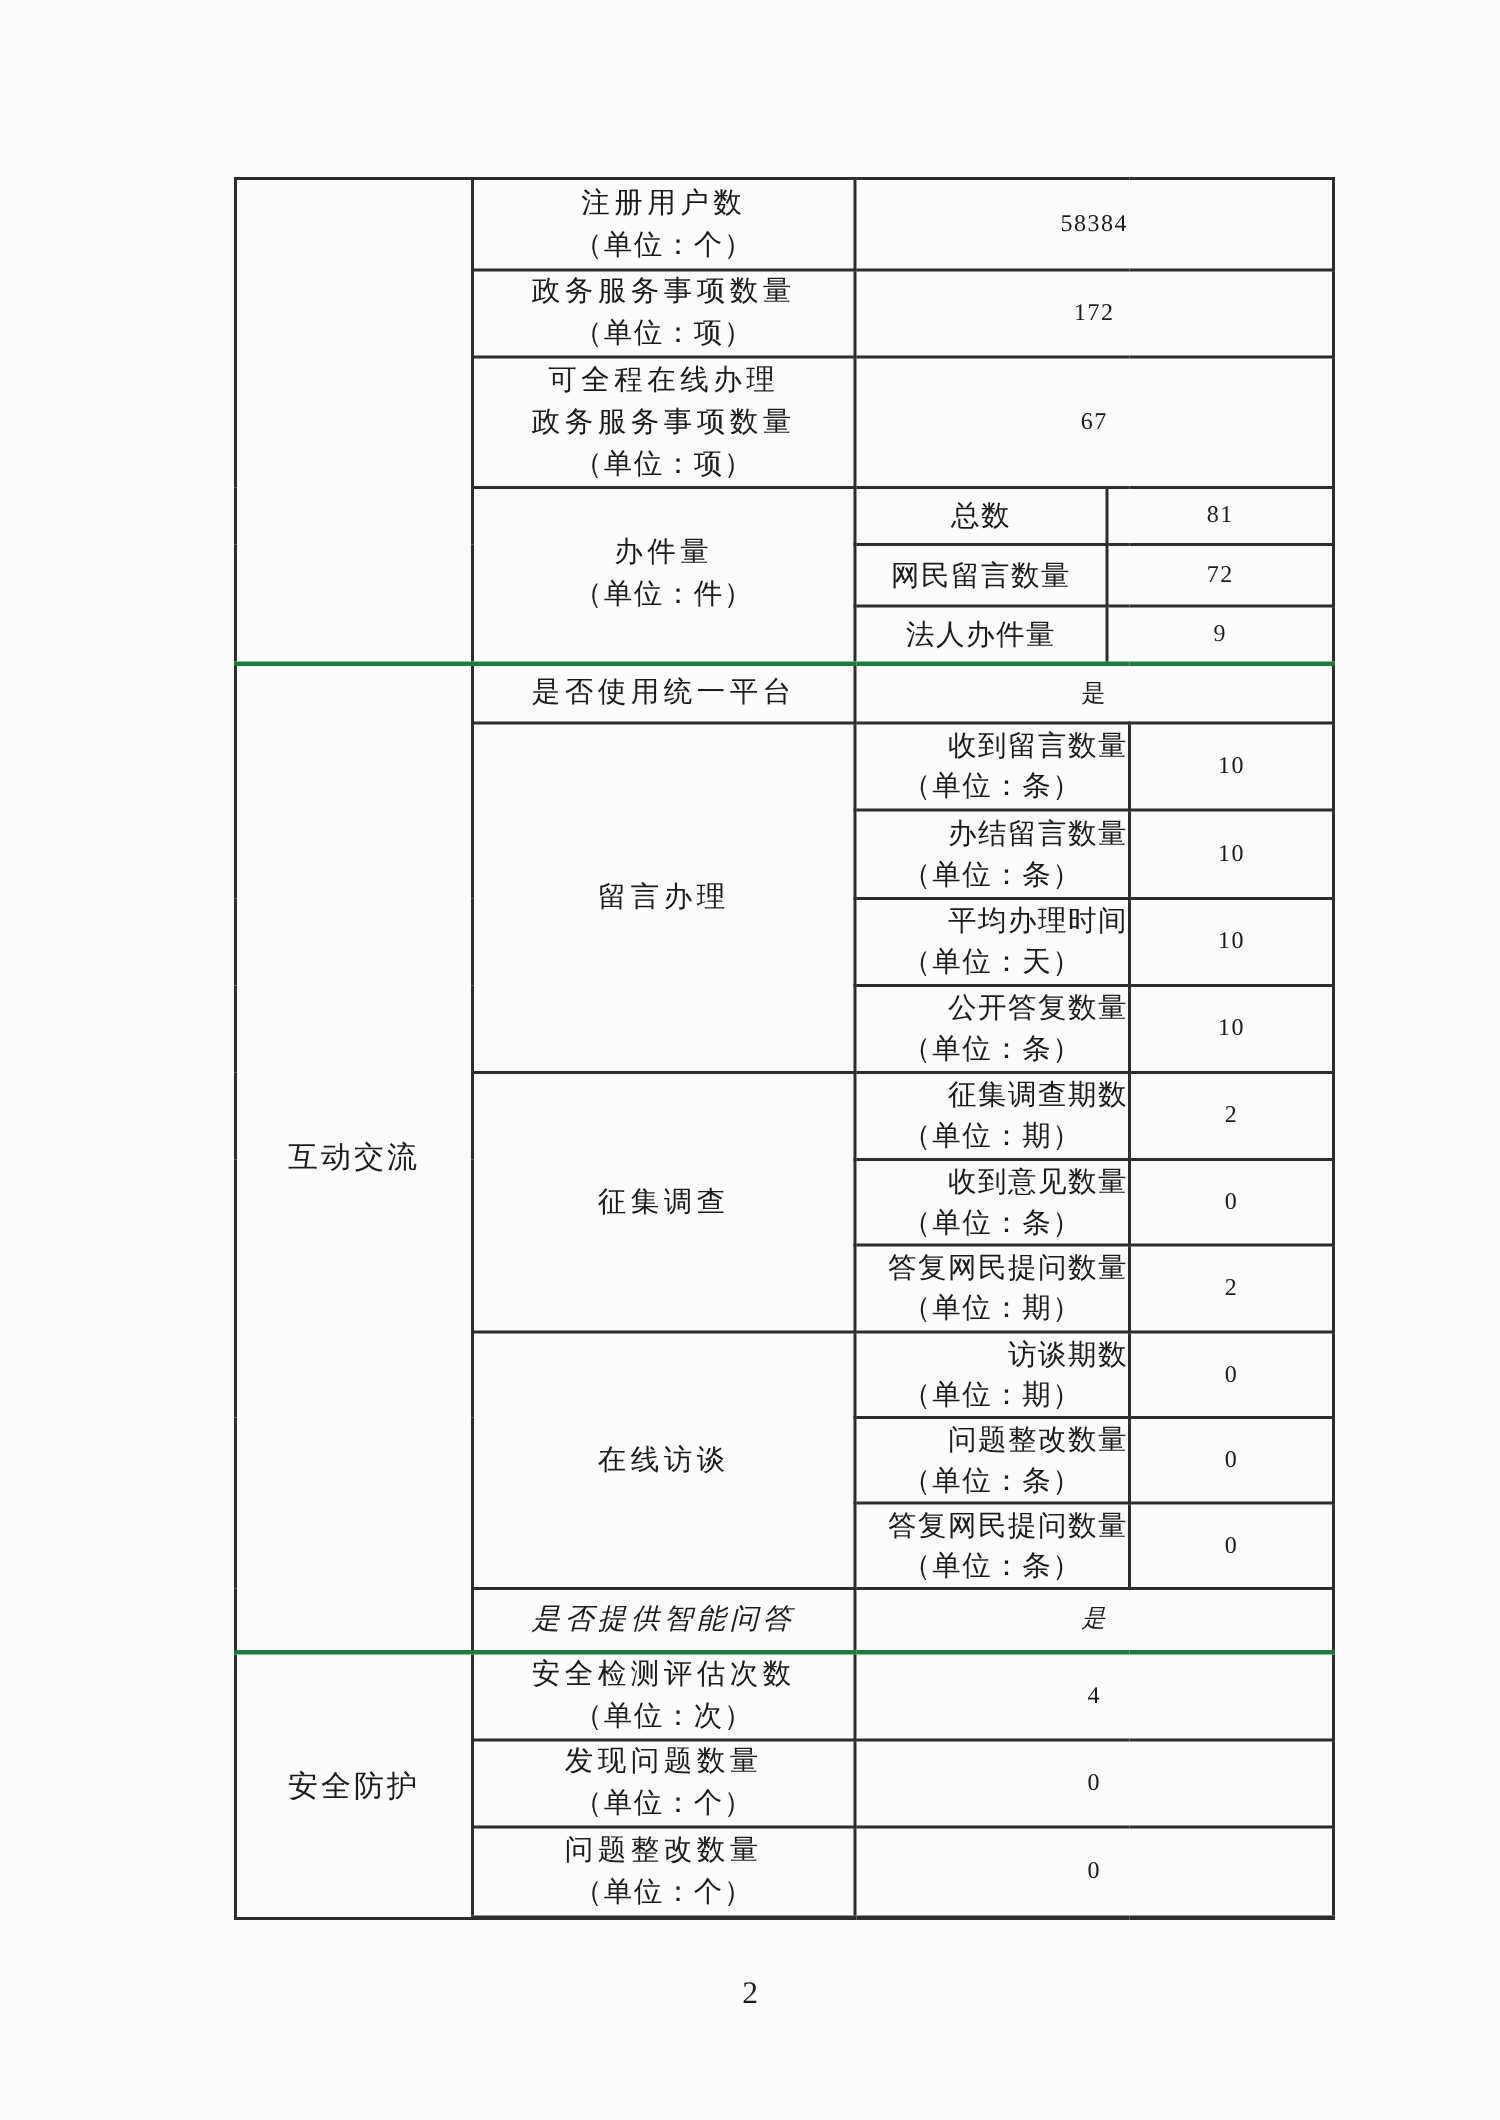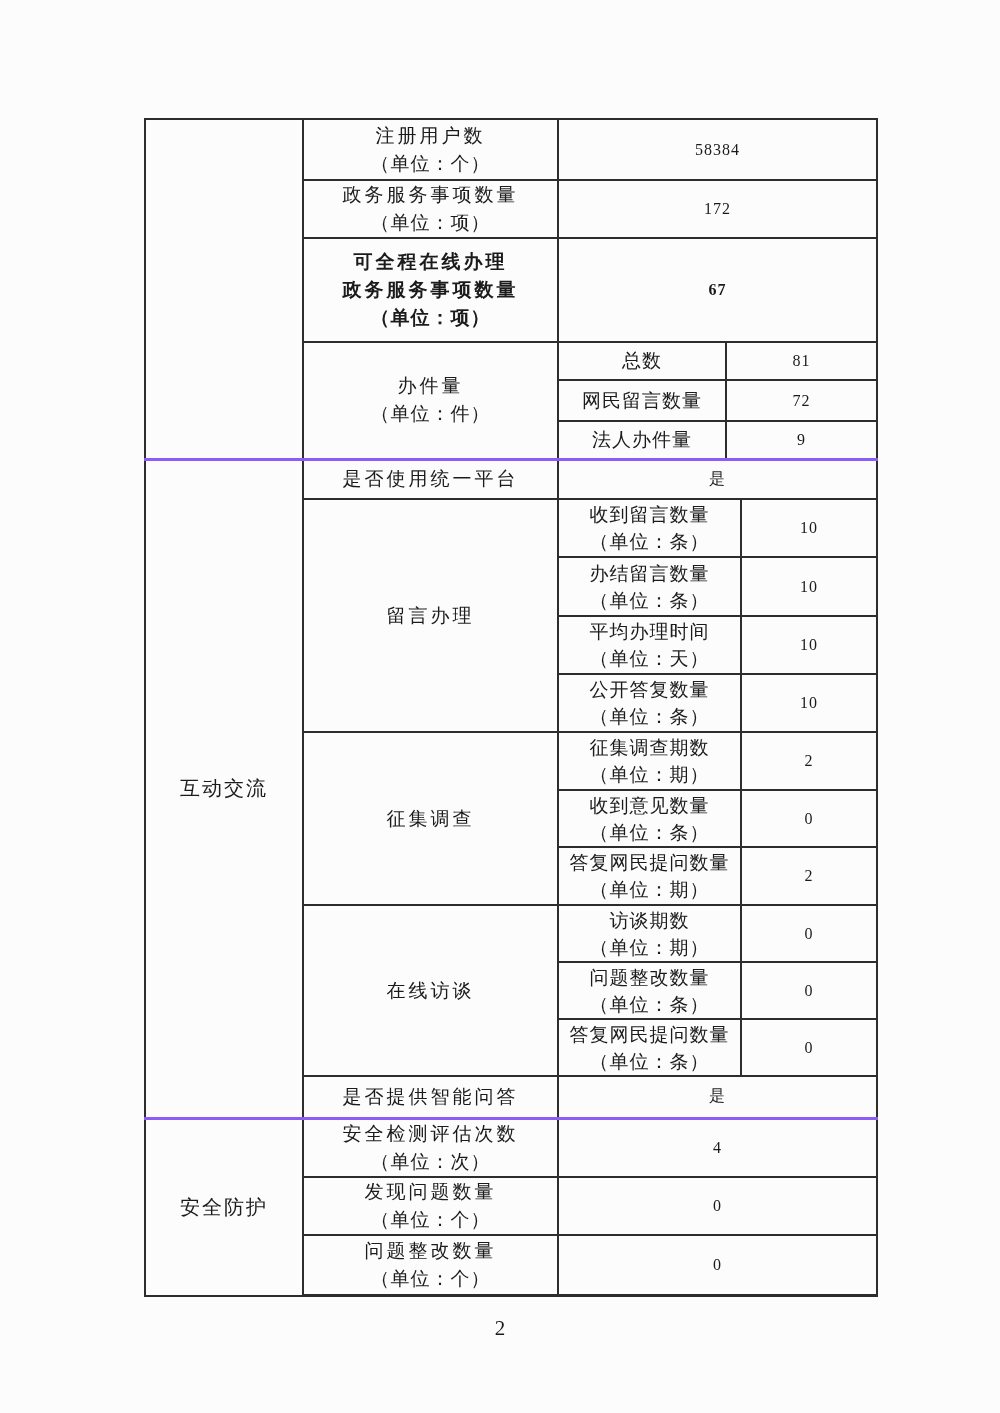--- a/index.html
+++ b/index.html
@@ -4,45 +4,45 @@
 <style>
   html, body { margin:0; padding:0; }
   body {
     width:1000px; height:1413px;
     background:#fcfcfc;
     font-family:"Liberation Serif","DejaVu Serif",serif;
     color:#1b1b1b;
     position:relative;
   }
   table.report {
-    position:absolute; left:144px; top:118px;
+    position:absolute; left:156px; top:118px;
     width:732px;
     border-collapse:collapse; table-layout:fixed;
     border:2px solid #2d2d2d;
   }
   td {
     border:2px solid #2d2d2d;
     padding:0;
     text-align:center; vertical-align:middle;
     font-size:19px;
     overflow:hidden;
   }
-  .sec-top td { border-top:3px solid #8b5cf6; }
+  .sec-top td { border-top:3px solid #15803d; }
   tr.last td { border-bottom:3px solid #2d2d2d; }
   .c-section { letter-spacing:2px; font-size:20px;margin-left:47px; }
   .c-label { letter-spacing:3px; }
   .c-label .line { line-height:28px; }
   .c-label .unit { letter-spacing:1px; line-height:28px; }
   .c-sub { letter-spacing:1px; }
-  .c-sub .line { line-height:27px; }
+  .c-sub .line { line-height:27px;text-align:right; }
   .c-sub .unit { line-height:27px; }
   .c-val { font-size:16px; letter-spacing:1px; }
   tr.h38 { height:38px; } tr.h40 { height:40px; } tr.h41 { height:41px; }
-  tr.h42 { height:42px; } tr.h57 { height:57px; } tr.h58 { height:58px; }
-  tr.h59 { height:59px; } tr.h61 { height:61px; } tr.h87 { height:104px;font-weight:bold; }
+  tr.h42 { height:42px;font-style:italic; } tr.h57 { height:57px; } tr.h58 { height:58px; }
+  tr.h59 { height:59px; } tr.h61 { height:61px; } tr.h87 { height:87px; }
   .page-number {
     position:absolute; top:1316px; left:0; width:1000px;
     text-align:center; font-size:21px;
   }
 </style>
 </head>
 <body>
 
 <table class="report">
   <colgroup>

